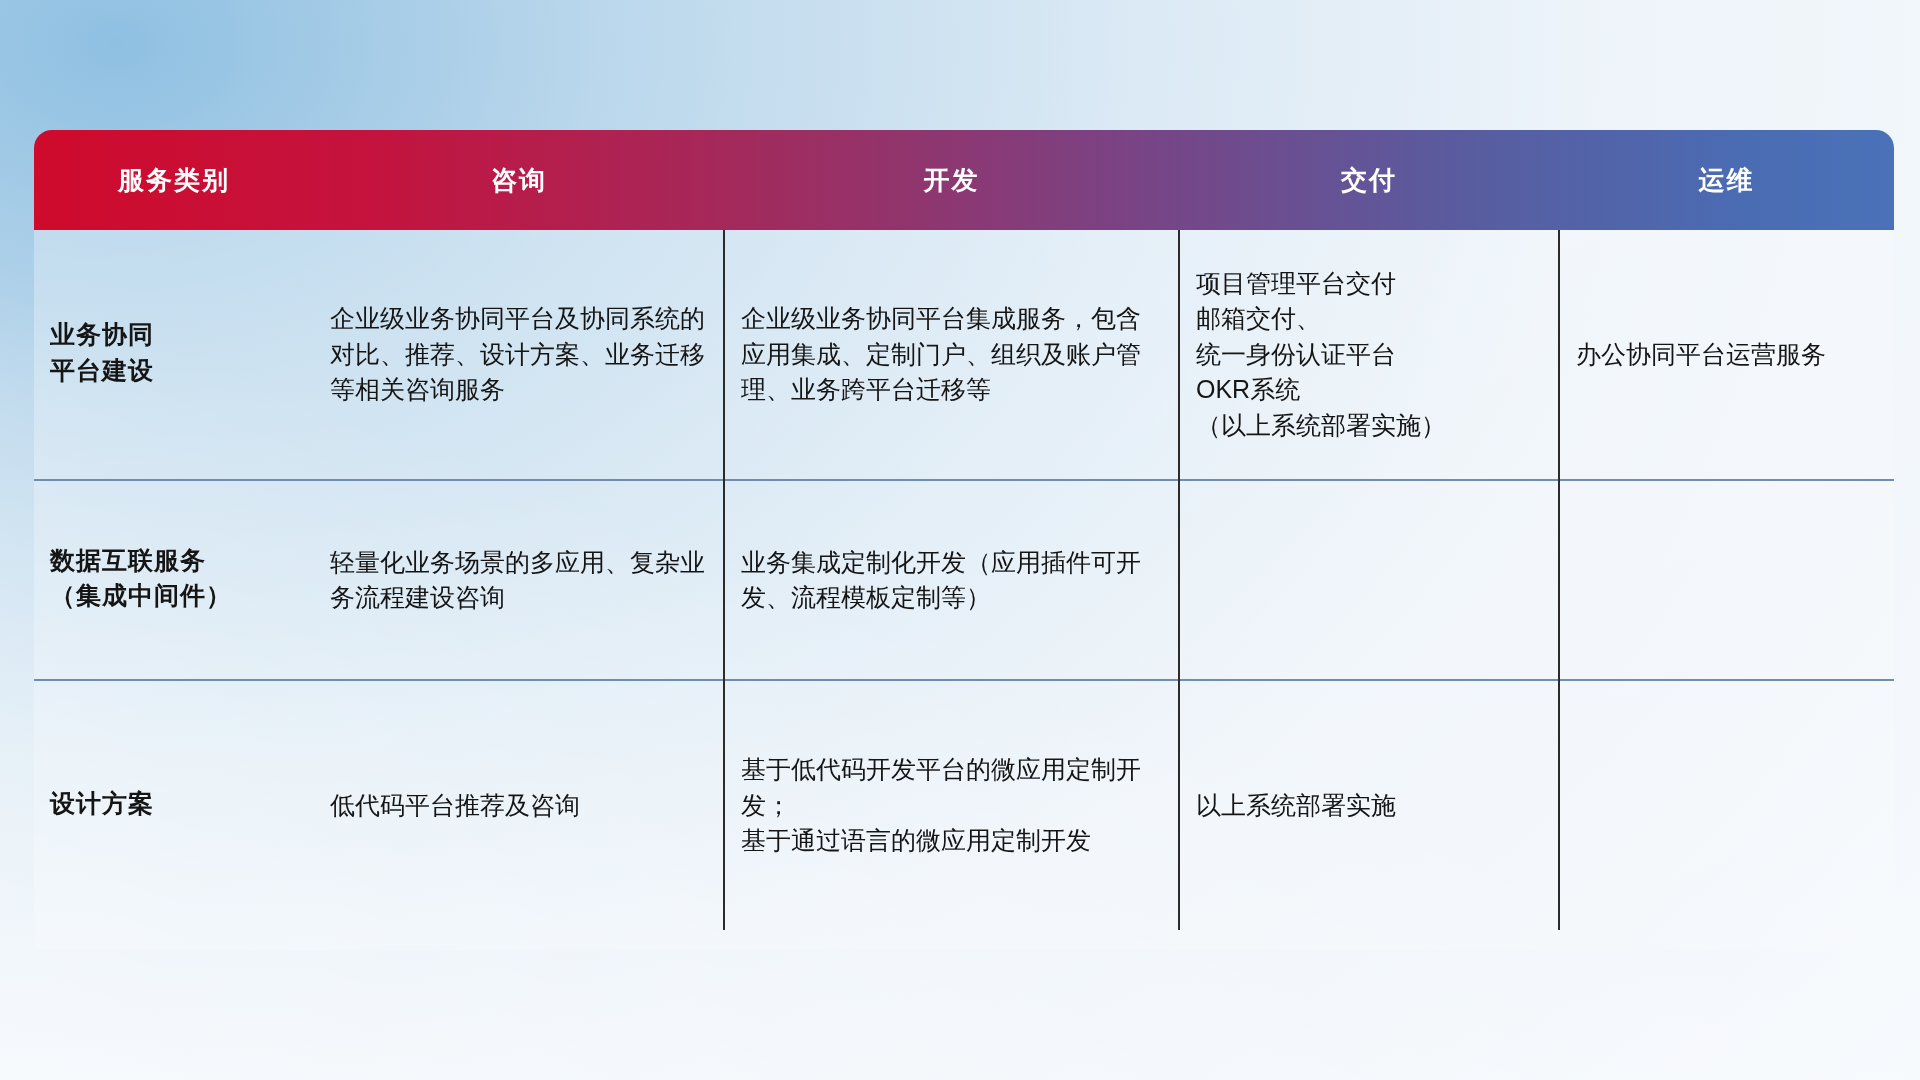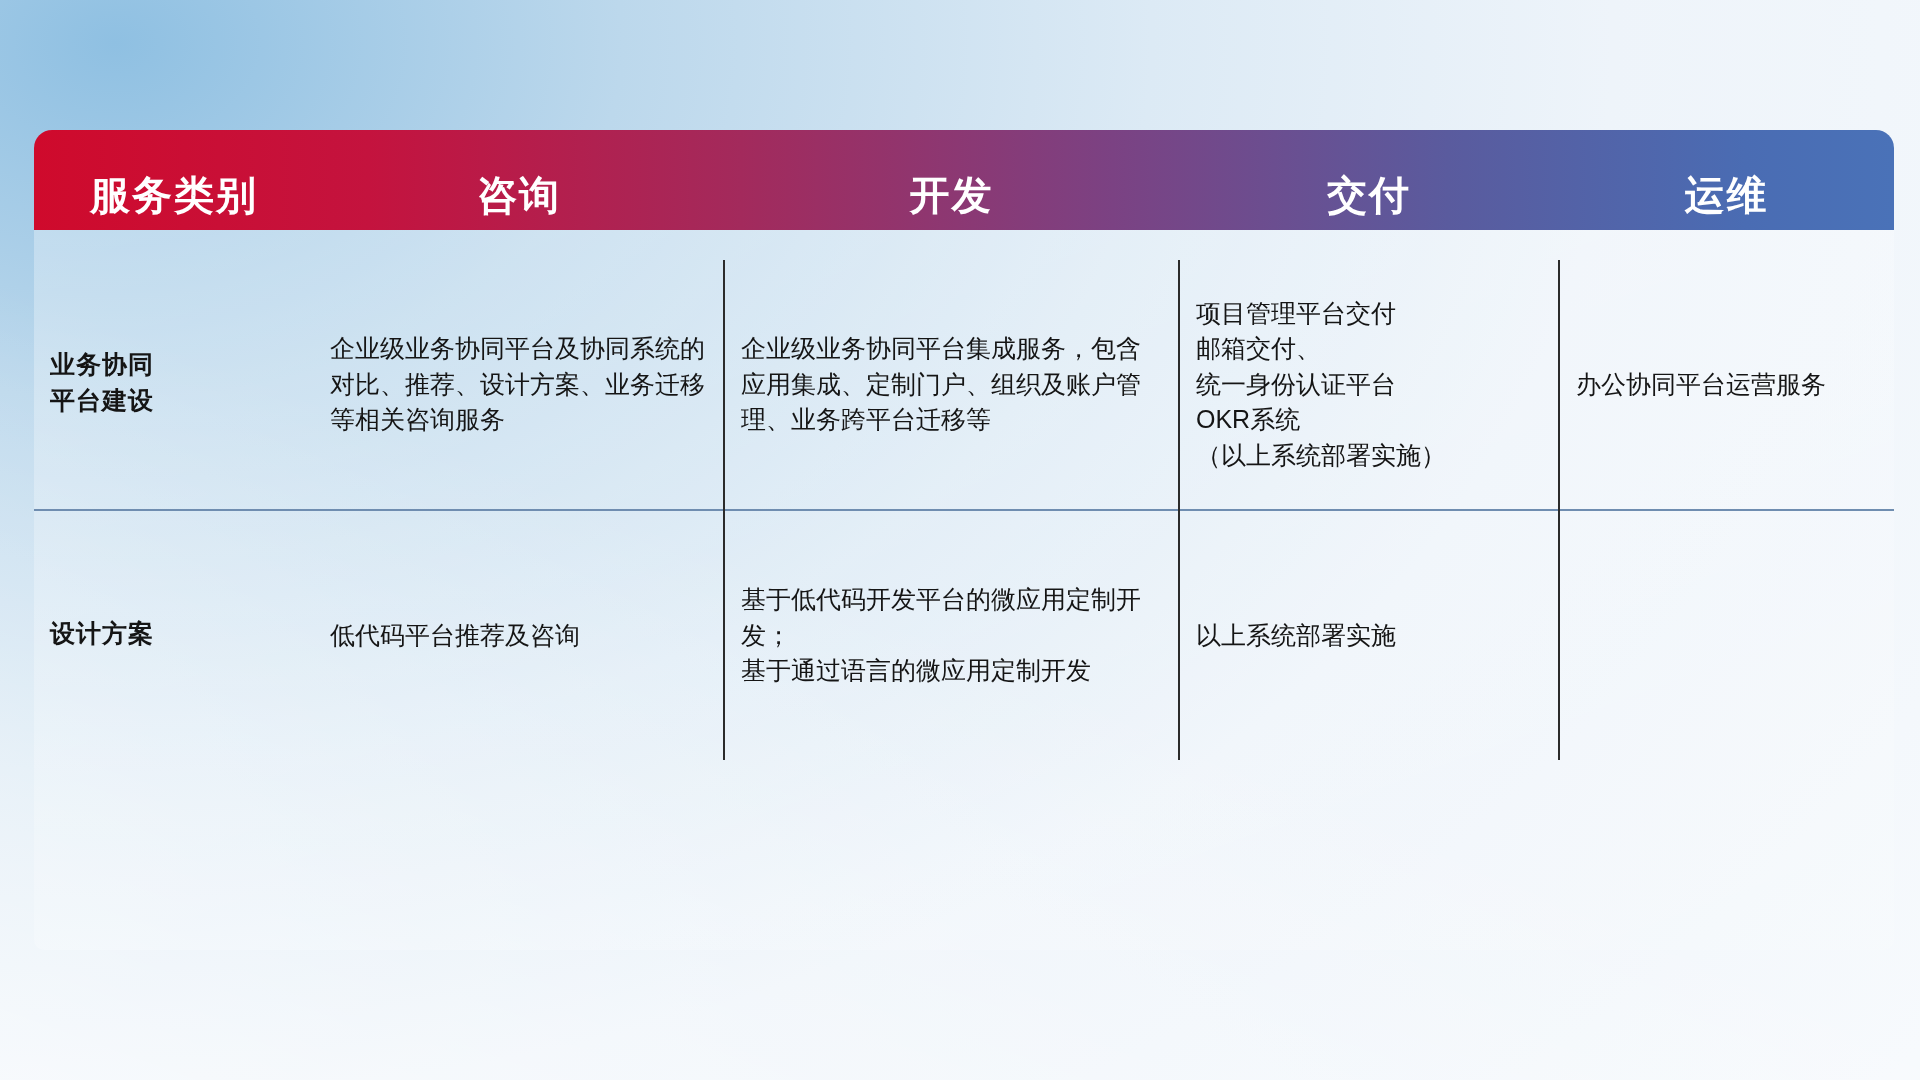--- a/index.html
+++ b/index.html
@@ -45,24 +45,24 @@
 
   .tbl {
     width: 100%;
     border-collapse: collapse;
     table-layout: fixed;
   }
 
   
   .hdr-row th {
     height: 100px;
-    padding: 15px;
+    padding: 0;
     vertical-align: middle;
     color: #ffffff;
-    font-size: 40px;
+    font-size: 26px;
     font-weight: bold;
     letter-spacing: 2px;
     position: relative;
   }
   .hdr-band {
     position: absolute;
     left: 0; top: 0;
     width: 1860px;
     height: 100px;
     background: linear-gradient(90deg,
@@ -167,20 +167,27 @@
       <tbody>
 
         <tr class="body-row r1">
           <td class="cat">业务协同<br>平台建设</td>
           <td>企业级业务协同平台及协同系统的对比、推荐、设计方案、业务迁移等相关咨询服务</td>
           <td>企业级业务协同平台集成服务，包含应用集成、定制门户、组织及账户管理、业务跨平台迁移等</td>
           <td>项目管理平台交付<br>邮箱交付、<br>统一身份认证平台<br>OKR系统<br>（以上系统部署实施）</td>
           <td>办公协同平台运营服务</td>
         </tr>
 
+        <tr class="body-row r2">
+          <td class="cat">数据互联服务<br>（集成中间件）</td>
+          <td>轻量化业务场景的多应用、复杂业务流程建设咨询</td>
+          <td>业务集成定制化开发（应用插件可开发、流程模板定制等）</td>
+          <td></td>
+          <td></td>
+        </tr>
 
         <tr class="body-row r3">
           <td class="cat">设计方案</td>
           <td>低代码平台推荐及咨询</td>
           <td>基于低代码开发平台的微应用定制开发；<br>基于通过语言的微应用定制开发</td>
           <td>以上系统部署实施</td>
           <td></td>
         </tr>
 
       </tbody>

